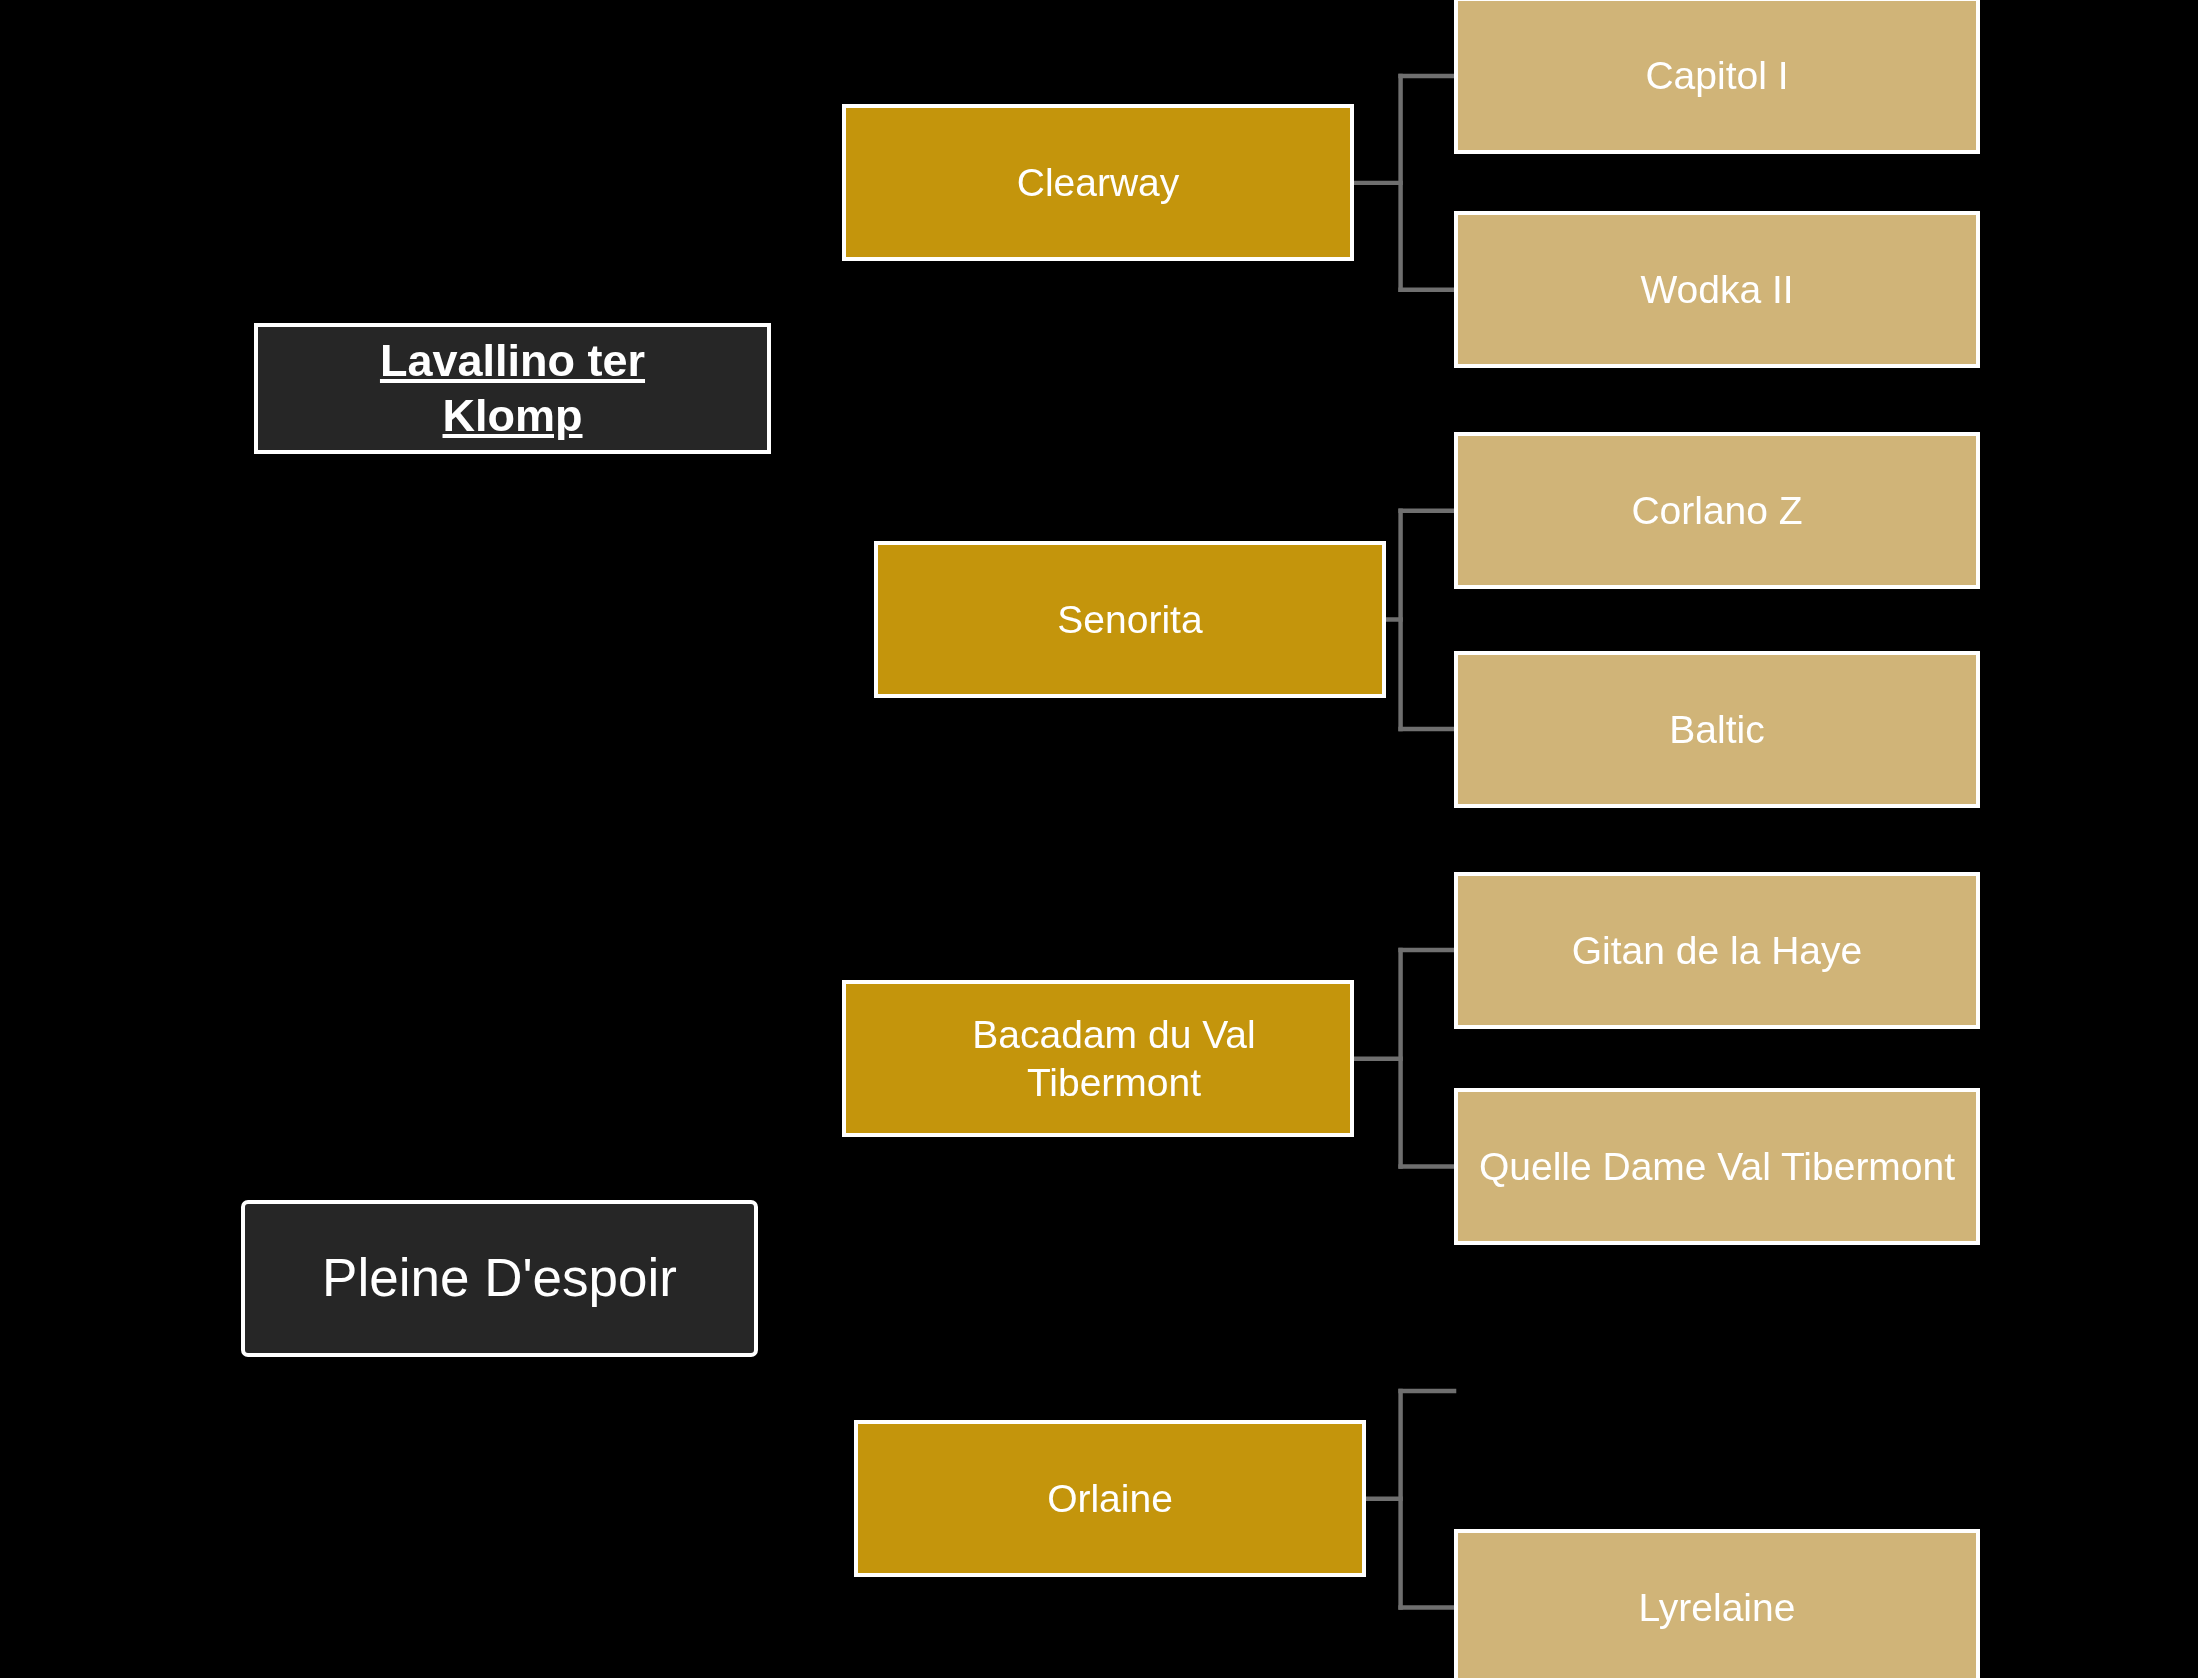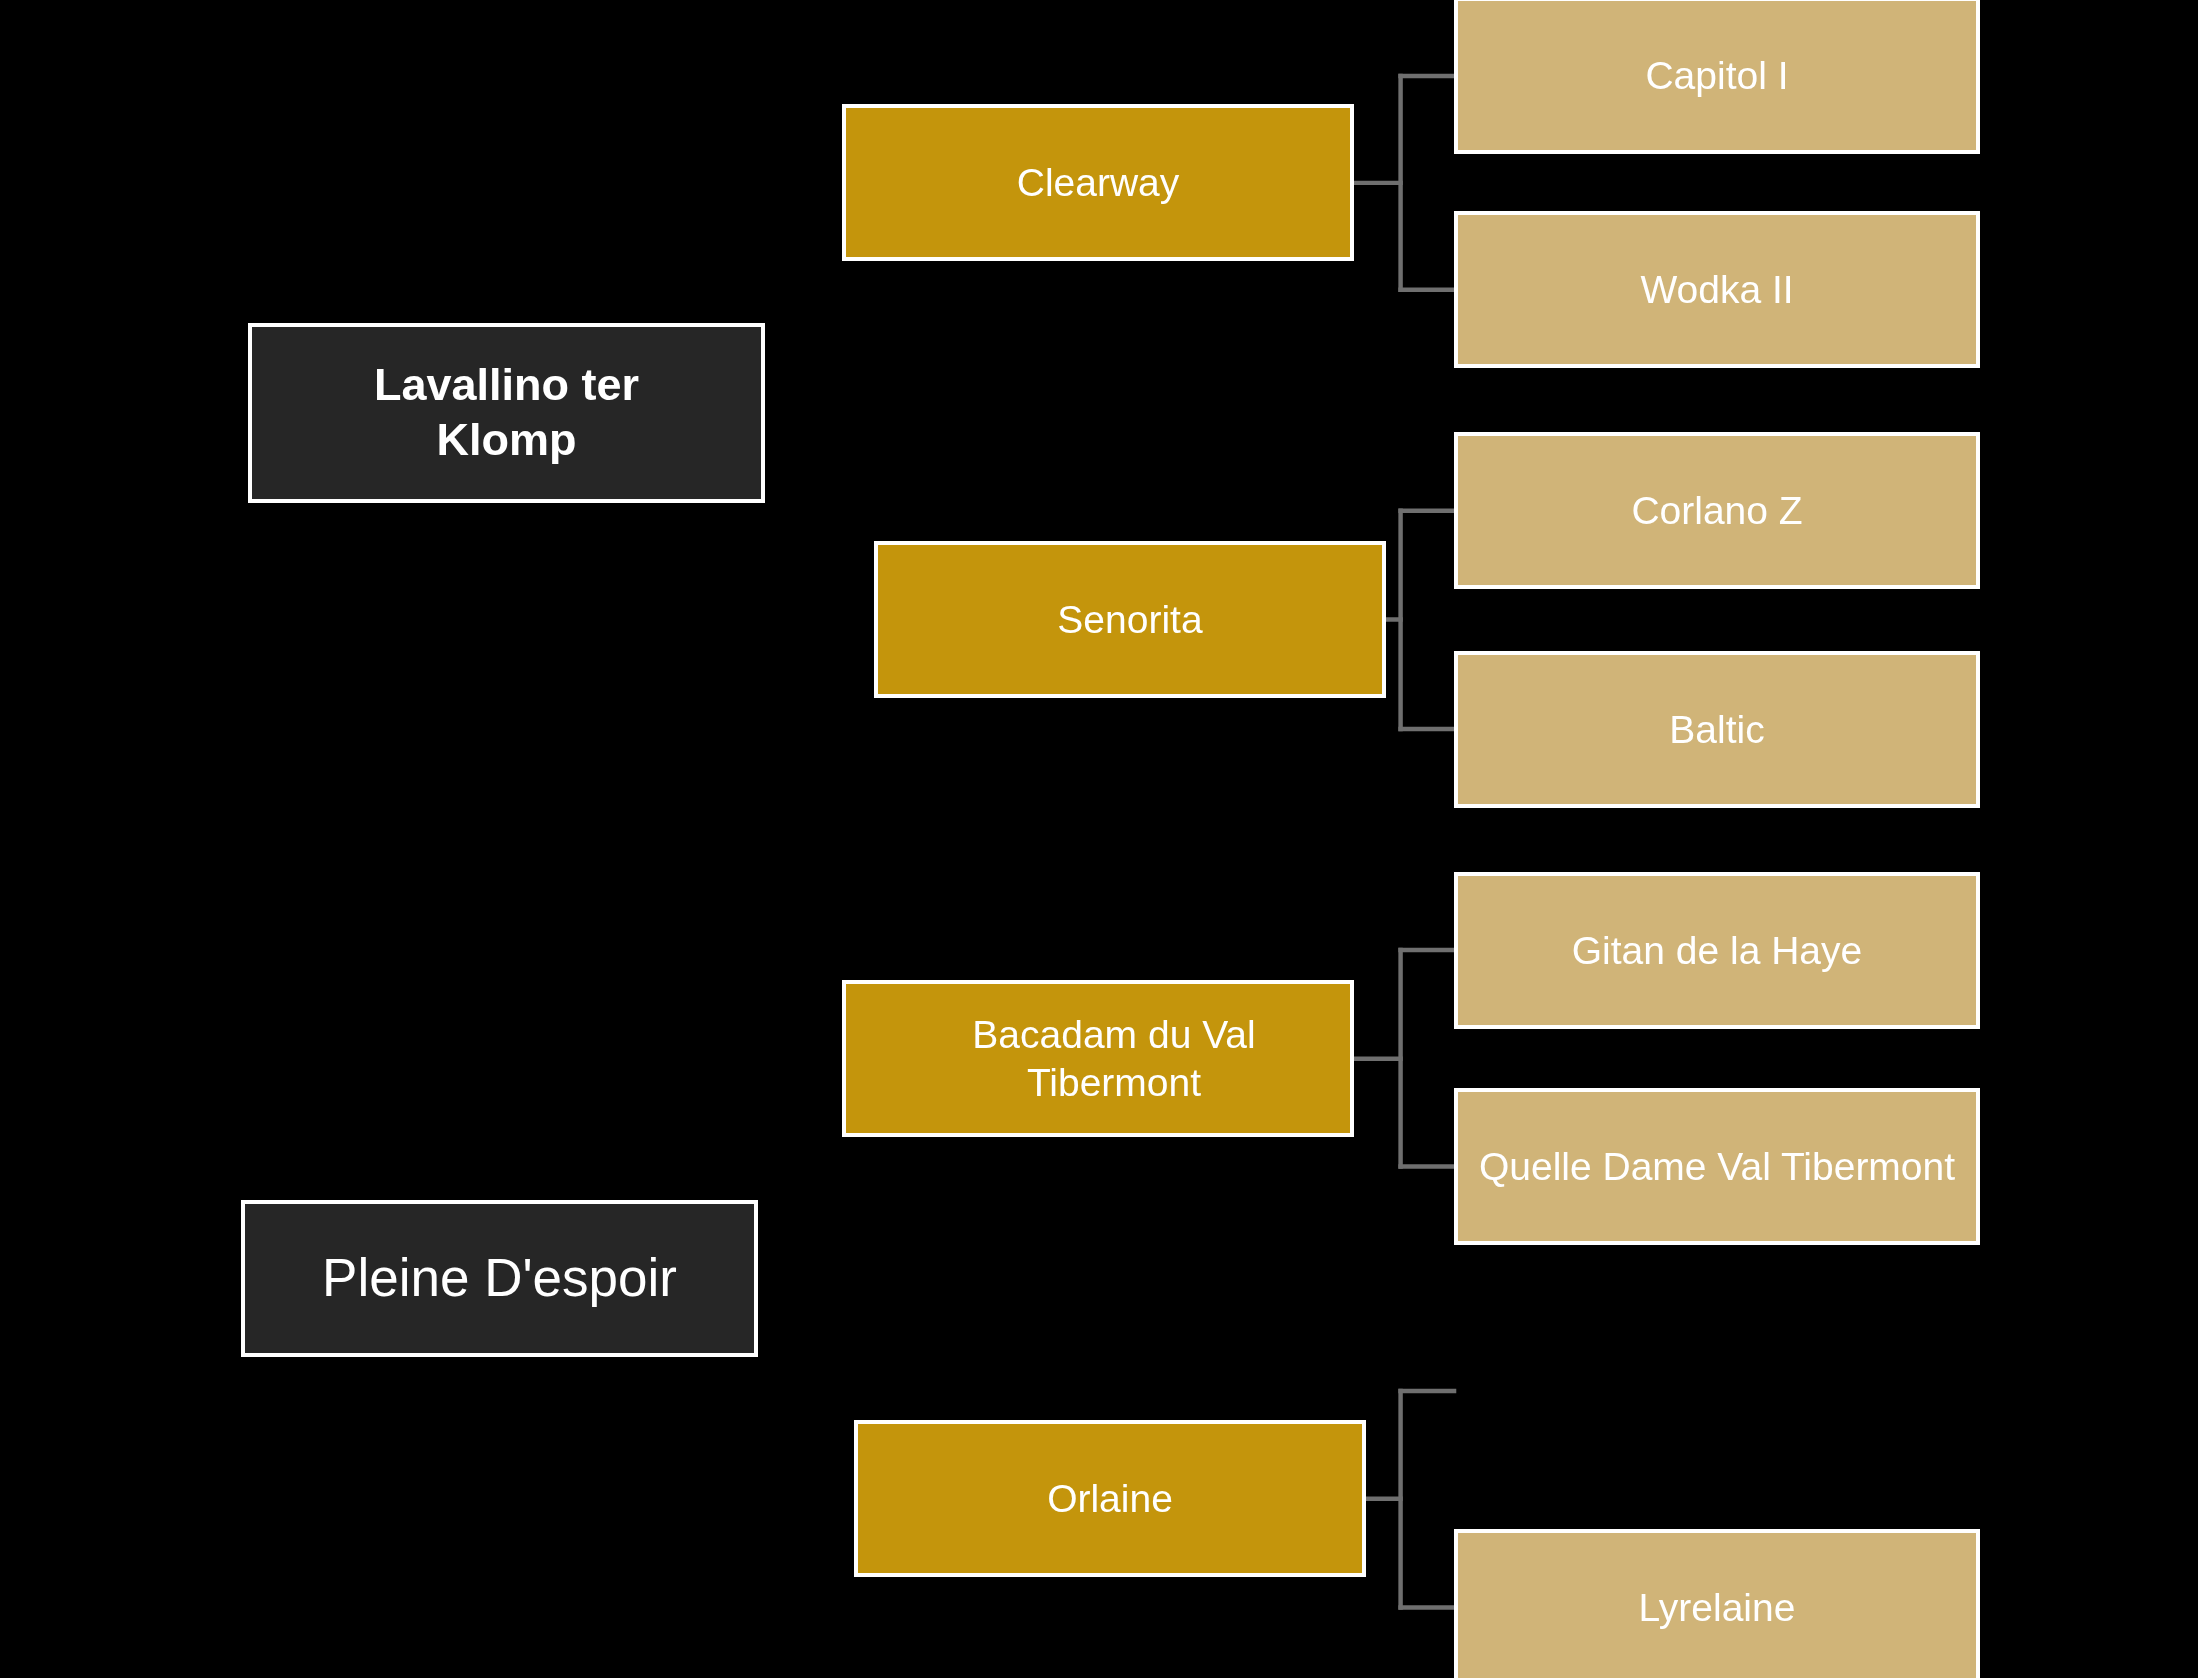--- a/index.html
+++ b/index.html
@@ -40,21 +40,21 @@
     justify-content: center;
     text-align: center;
     color: var(--text);
     line-height: 1.22;
   }
   .node .label { padding: 0 5.3px; }
   .node.gold { background: var(--parent-box); font-size: 39px; }
   .node.tan  { background: var(--gp-box);  font-size: 39px; }
   .node.dark { background: var(--root-box); }
   .node.dark.bold { font-weight: 700; font-size: 45px; }
-  .node.dark.plain { font-weight: 400; font-size: 53px; }
+  .node.dark.plain { font-weight: 400; font-size: 53px; border-radius: 7px; }
   .node.dark.bold .label { max-width: 410px; }
 </style>
 </head>
 <body>
 
 <div class="canvas">
 
   <svg class="connectors" viewBox="0 0 2467 1884" aria-hidden="true">
     <g>
       <line x1="1520" y1="205" x2="1572" y2="205"></line>
@@ -75,21 +75,21 @@
       <line x1="1572" y1="1309" x2="1632" y2="1309"></line>
     </g>
     <g>
       <line x1="1520" y1="1682" x2="1572" y2="1682"></line>
       <line x1="1572" y1="1561" x2="1572" y2="1804"></line>
       <line x1="1572" y1="1561" x2="1632" y2="1561"></line>
       <line x1="1572" y1="1804" x2="1632" y2="1804"></line>
     </g>
   </svg>
 
-  <div class="node dark bold" style="left:248px; top:323px; width:517px; height:180px;">
+  <div class="node dark bold" style="left:254px; top:323px; width:517px; height:131px;text-decoration:underline;">
     <span class="label">Lavallino ter Klomp</span>
   </div>
   <div class="node dark plain" style="left:241px; top:1200px; width:517px; height:157px;">
     <span class="label">Pleine D'espoir</span>
   </div>
 
   <div class="node gold" style="left:842px; top:104px; width:512px; height:157px;">
     <span class="label">Clearway</span>
   </div>
   <div class="node gold" style="left:842px; top:541px; width:512px; height:157px;margin-left:32px;">

